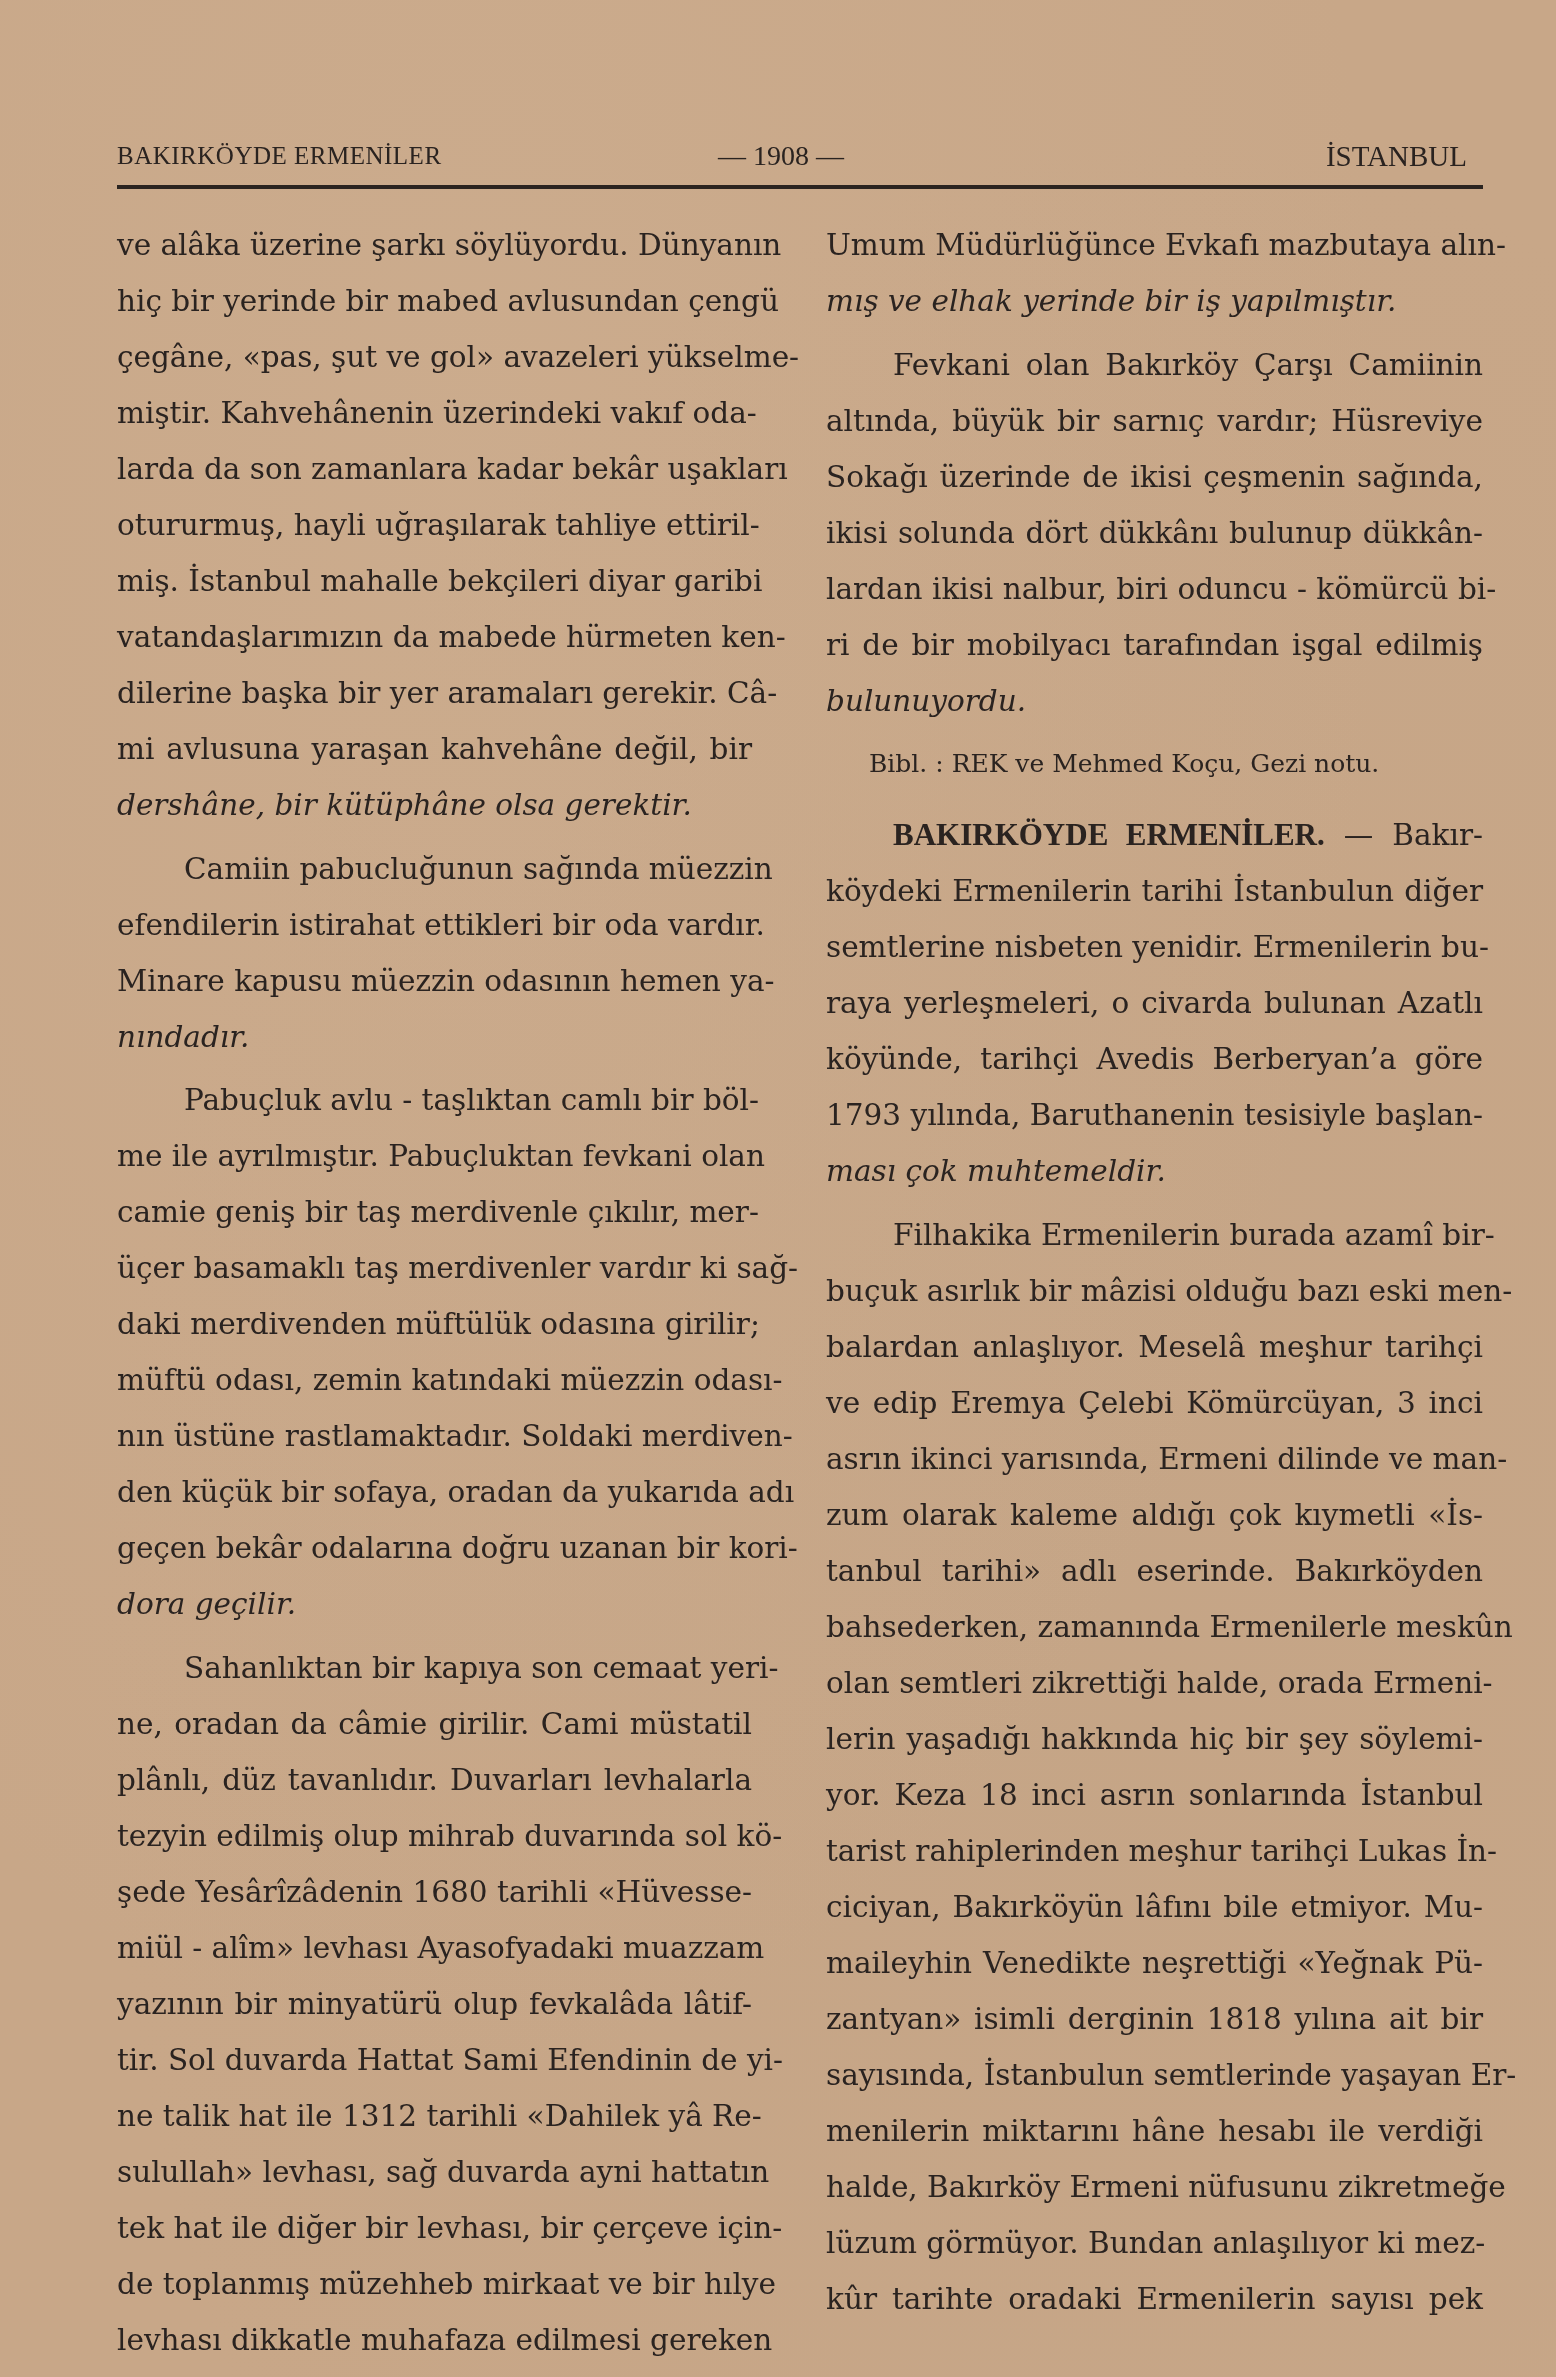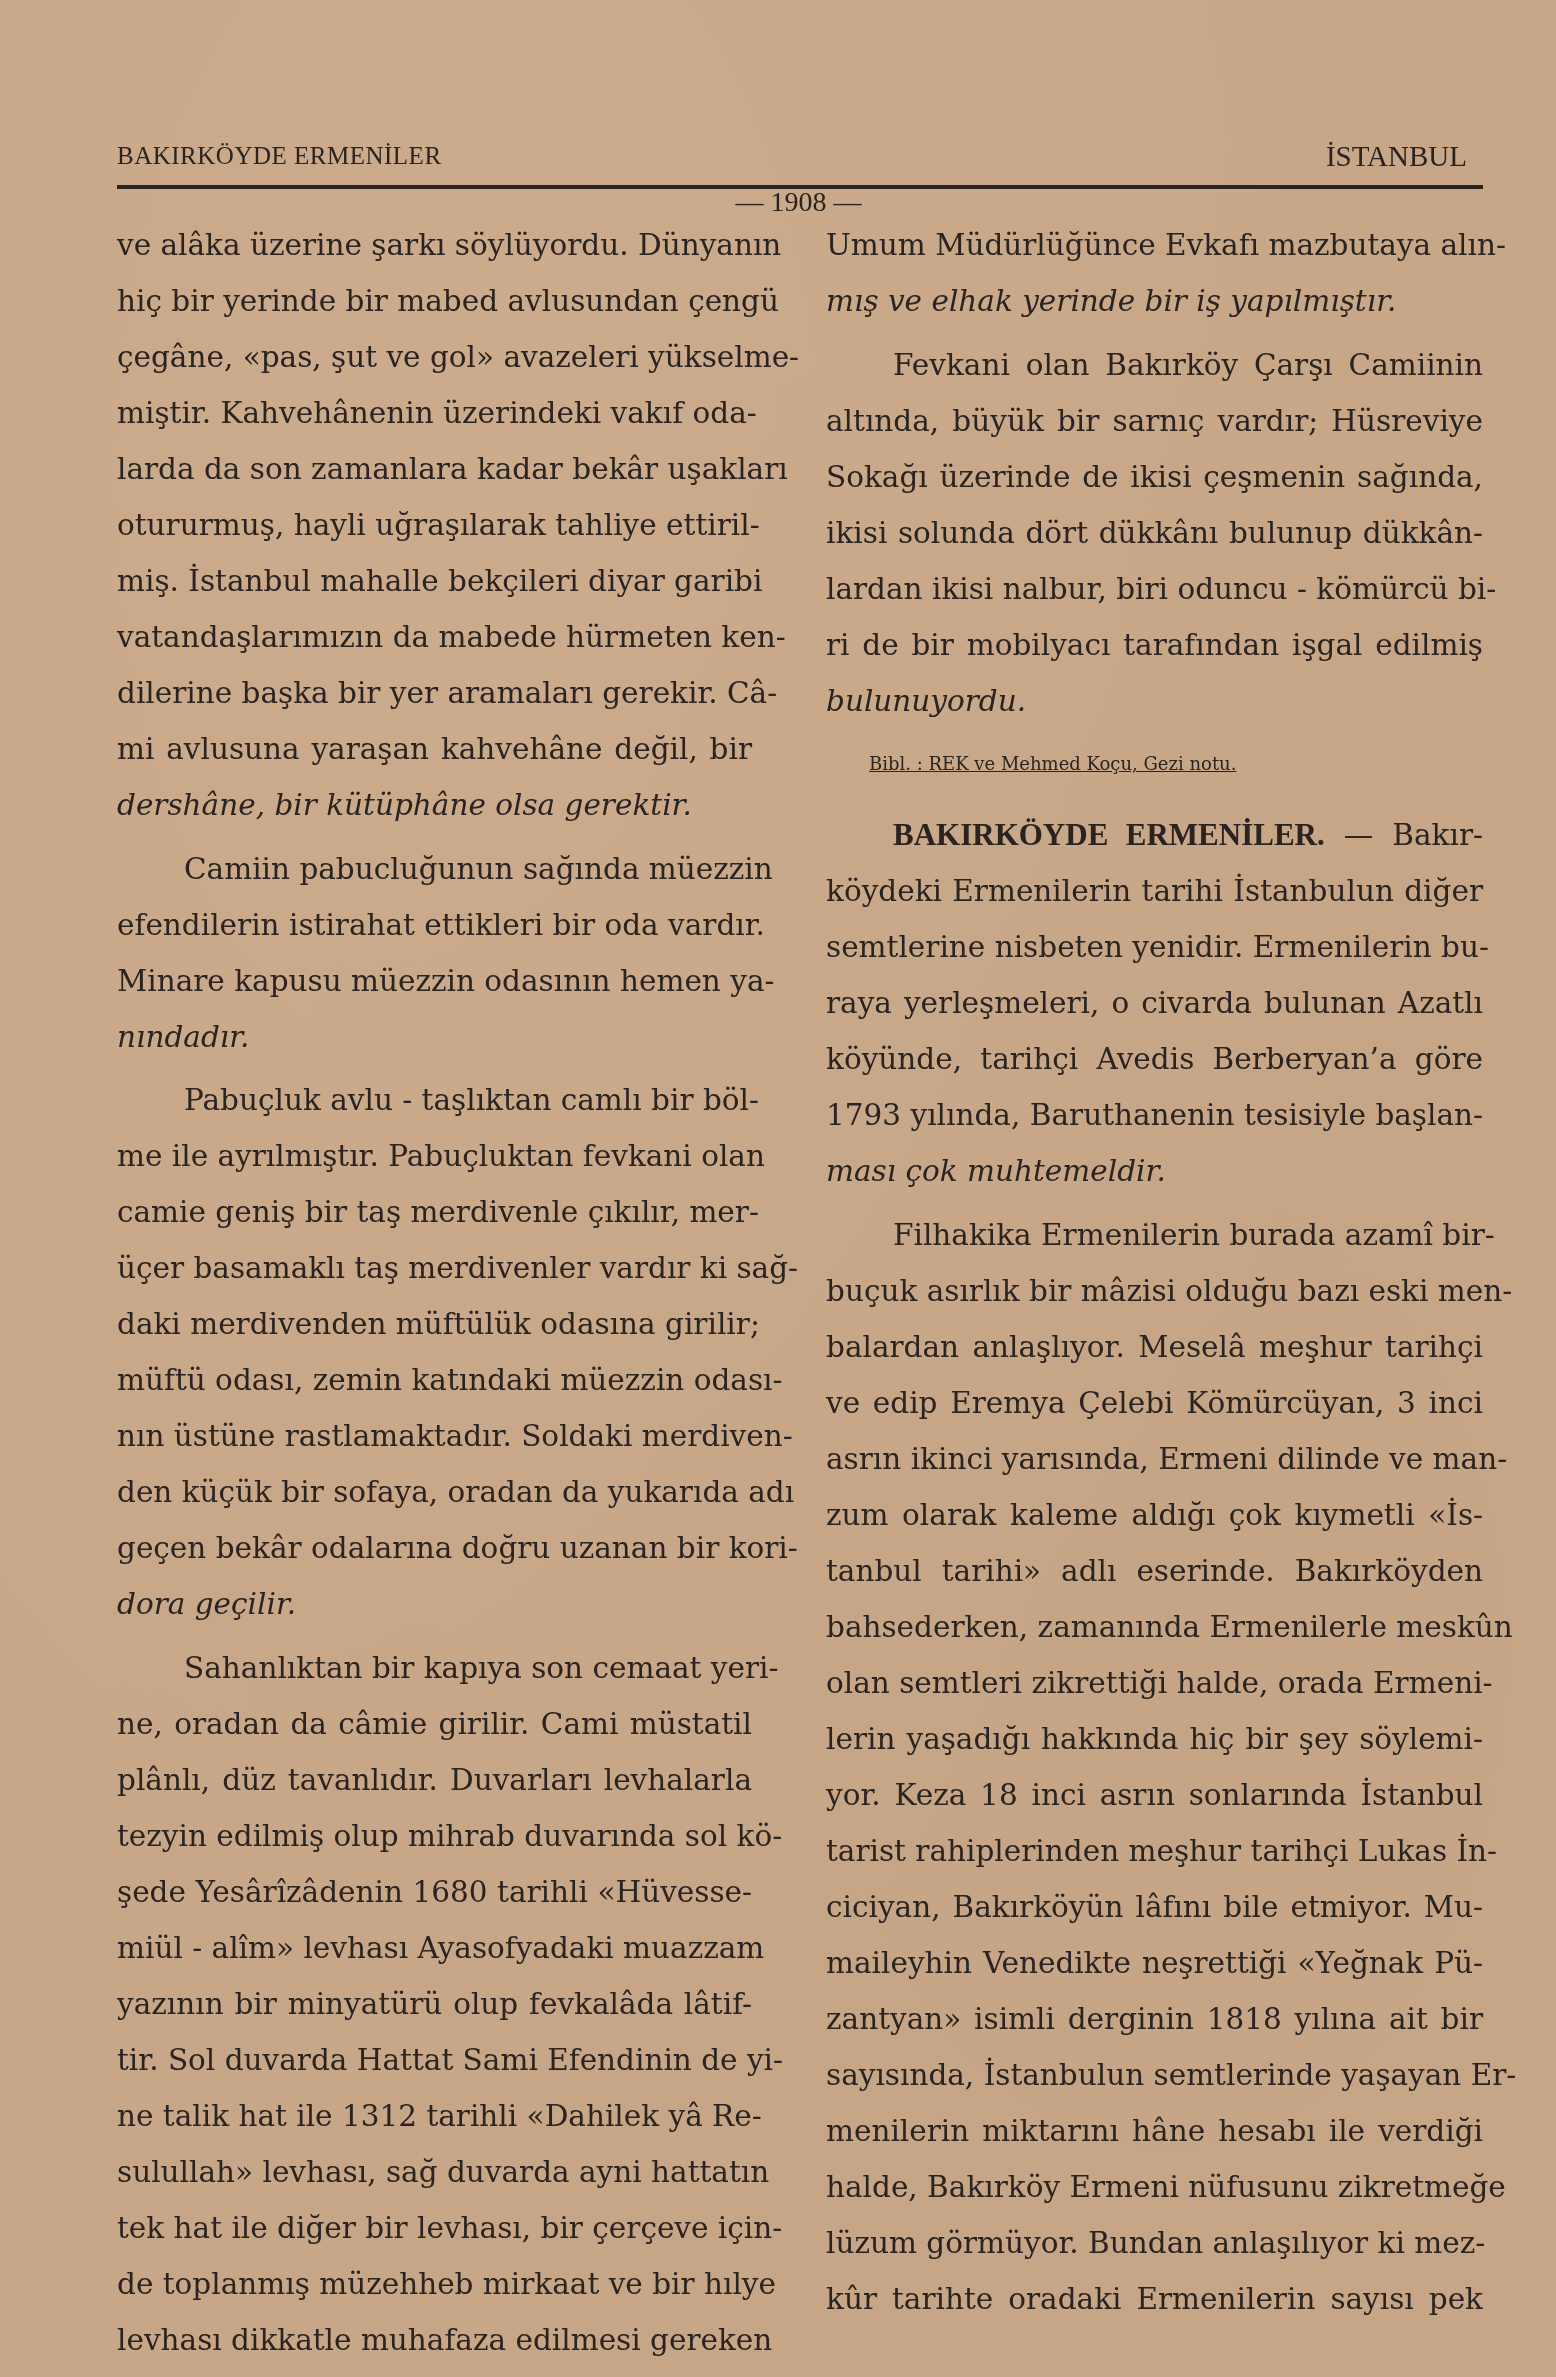--- a/index.html
+++ b/index.html
@@ -39,24 +39,23 @@
       top: 0;
       font-size: 25px;
       letter-spacing: 0.5px;
       line-height: 38px;
     }
     .rh-center {
       position: absolute;
       left: 601px;
       width: 161px;
       top: 0;
-      text-align: center;
+      text-align: left;
       font-size: 28px;
       line-height: 38px;
-      margin-top: 46px;
     }
     .rh-right {
       position: absolute;
       right: 16px;
       top: 0;
       font-size: 29px;
       font-weight: normal;
       line-height: 38px;
     }
     .header-rule {
@@ -93,26 +92,25 @@
       overflow: visible;
     }
     .line.last {
       text-align-last: left;
       font-style: italic;
     }
     .line.indent {
       padding-left: 67px;
     }
     .bibl {
-      font-size: 18px;
+      font-size: 25px;
       padding-left: 43px;
       display: block;
       height: 56px;
       line-height: 56px;
-      text-decoration: underline;
     }
     .entry-title {
       font-weight: bold;
       font-family: "Liberation Serif", serif;
       font-size: 31px;
     }
     .gap { display: block; height: 15px; }
   </style>
 </head>
 <body>

